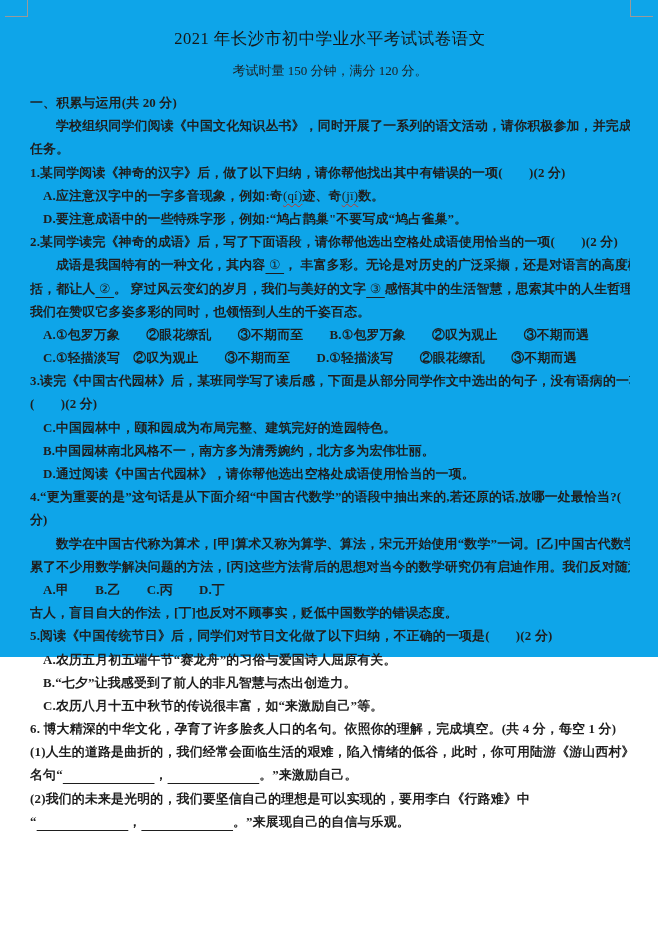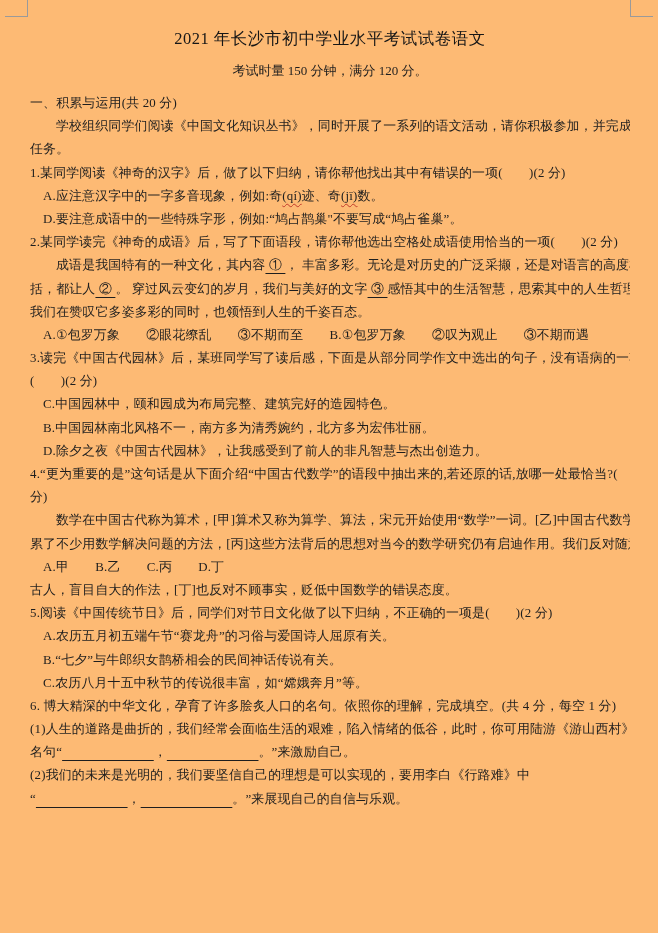--- a/index.html
+++ b/index.html
@@ -6,22 +6,22 @@
   html,body { margin:0; padding:0; background:#ffffff; }
   body {
     width:658px; height:933px;
     font-family:"Liberation Serif","DejaVu Serif",serif;
     color:#1e1e1e;
     position:relative;
     overflow:hidden;
   }
   .page {
     position:relative;
-    width:658px; height:933px;
-    background:#fdba74;
+    width:658px; height:657px;
+    background:#0ea5e9;
   }
   
   .crop-tl {
     position:absolute; left:5px; top:0;
     width:22px; height:16px;
     border-right:1px solid #9a9a9a;
     border-bottom:1px solid #9a9a9a;
   }
   .crop-tr {
     position:absolute; right:5px; top:0;
@@ -49,21 +49,21 @@
     font-size:12.9px;
     line-height:23.2px;
     height:23.2px;
     white-space:nowrap;
     overflow:hidden;
     letter-spacing:0.2px;
   }
   .ind0 { padding-left:0; }
   .ind1 { padding-left:13px; }
   .ind2 { padding-left:26px; }
-  .seg-p { text-decoration:none; }
+  .seg-p { text-decoration:none;font-weight:bold; }
   .seg-w {
     color:#1e1e1e;
     text-decoration-line:underline;
     text-decoration-style:wavy;
     text-decoration-color:#c23a2b;
     text-decoration-thickness:1px;
     text-underline-offset:3px;
   }
   .seg-u {
     text-decoration-line:underline;
@@ -87,35 +87,36 @@
         <div class="line ind2"><span class="seg-p">学校组织同学们阅读《中国文化知识丛书》，同时开展了一系列的语文活动，请你积极参加，并完成下面的</span></div>
         <div class="line ind0"><span class="seg-p">任务。</span></div>
         <div class="line ind0"><span class="seg-p">1.某同学阅读《神奇的汉字》后，做了以下归纳，请你帮他找出其中有错误的一项(　　)(2 分)</span></div>
         <div class="line ind1"><span class="seg-p">A.应注意汉字中的一字多音现象，例如:奇</span><span class="seg-w">(qí)</span><span class="seg-p">迹、奇</span><span class="seg-w">(jī)</span><span class="seg-p">数。</span></div>
         <div class="line ind1"><span class="seg-p">D.要注意成语中的一些特殊字形，例如:“鸠占鹊巢"不要写成“鸠占雀巢”。</span></div>
         <div class="line ind0"><span class="seg-p">2.某同学读完《神奇的成语》后，写了下面语段，请你帮他选出空格处成语使用恰当的一项(　　)(2 分)</span></div>
         <div class="line ind2"><span class="seg-p">成语是我国特有的一种文化，其内容</span><span class="seg-u"> ① </span><span class="seg-p">， 丰富多彩。无论是对历史的广泛采撷，还是对语言的高度概</span></div>
         <div class="line ind0"><span class="seg-p">括，都让人</span><span class="seg-u"> ② </span><span class="seg-p">。 穿过风云变幻的岁月，我们与美好的文字</span><span class="seg-u"> ③ </span><span class="seg-p">感悟其中的生活智慧，思索其中的人生哲理，</span></div>
         <div class="line ind0"><span class="seg-p">我们在赞叹它多姿多彩的同时，也领悟到人生的千姿百态。</span></div>
         <div class="line ind1"><span class="seg-p">A.①包罗万象　　②眼花缭乱　　③不期而至　　B.①包罗万象　　②叹为观止　　③不期而遇</span></div>
+        <div class="line ind1"><span class="seg-p">C.①轻描淡写　②叹为观止　　③不期而至　　D.①轻描淡写　　②眼花缭乱　　③不期而遇</span></div>
         <div class="line ind0"><span class="seg-p">3.读完《中国古代园林》后，某班同学写了读后感，下面是从部分同学作文中选出的句子，没有语病的一项是</span></div>
         <div class="line ind0"><span class="seg-p">(　　)(2 分)</span></div>
         <div class="line ind1"><span class="seg-p">C.中国园林中，颐和园成为布局完整、建筑完好的造园特色。</span></div>
         <div class="line ind1"><span class="seg-p">B.中国园林南北风格不一，南方多为清秀婉约，北方多为宏伟壮丽。</span></div>
-        <div class="line ind1"><span class="seg-p">D.除夕之夜《中国古代园林》，让我感受到了前人的非凡智慧与杰出创造力。</span></div>
+        <div class="line ind1"><span class="seg-p">D.通过阅读《中国古代园林》，请你帮他选出空格处成语使用恰当的一项。</span></div>
         <div class="line ind0"><span class="seg-p">4.“更为重要的是”这句话是从下面介绍“中国古代数学”的语段中抽出来的,若还原的话,放哪一处最恰当?(　　)(2</span></div>
         <div class="line ind0"><span class="seg-p">分)</span></div>
         <div class="line ind2"><span class="seg-p">数学在中国古代称为算术，[甲]算术又称为算学、算法，宋元开始使用“数学”一词。[乙]中国古代数学积</span></div>
         <div class="line ind0"><span class="seg-p">累了不少用数学解决问题的方法，[丙]这些方法背后的思想对当今的数学研究仍有启迪作用。我们反对随意拔高</span></div>
         <div class="line ind1"><span class="seg-p">A.甲　　B.乙　　C.丙　　D.丁</span></div>
         <div class="line ind0"><span class="seg-p">古人，盲目自大的作法，[丁]也反对不顾事实，贬低中国数学的错误态度。</span></div>
         <div class="line ind0"><span class="seg-p">5.阅读《中国传统节日》后，同学们对节日文化做了以下归纳，不正确的一项是(　　)(2 分)</span></div>
         <div class="line ind1"><span class="seg-p">A.农历五月初五端午节“赛龙舟”的习俗与爱国诗人屈原有关。</span></div>
-        <div class="line ind1"><span class="seg-p">B.“七夕”与牛郎织女鹊桥相会的民间神话传说有关。</span></div>
-        <div class="line ind1"><span class="seg-p">C.农历八月十五中秋节的传说很丰富，如“嫦娥奔月”等。</span></div>
+        <div class="line ind1"><span class="seg-p">B.“七夕”让我感受到了前人的非凡智慧与杰出创造力。</span></div>
+        <div class="line ind1"><span class="seg-p">C.农历八月十五中秋节的传说很丰富，如“来激励自己”等。</span></div>
         <div class="line ind0"><span class="seg-p">6. 博大精深的中华文化，孕育了许多脍炙人口的名句。依照你的理解，完成填空。(共 4 分，每空 1 分)</span></div>
         <div class="line ind0"><span class="seg-p">(1)人生的道路是曲折的，我们经常会面临生活的艰难，陷入情绪的低谷，此时，你可用陆游《游山西村》中的</span></div>
         <div class="line ind0"><span class="seg-p">名句“</span><span class="seg-u">　　　　　　　</span><span class="seg-p">，</span><span class="seg-u">　　　　　　　</span><span class="seg-p">。”来激励自己。</span></div>
         <div class="line ind0"><span class="seg-p">(2)我们的未来是光明的，我们要坚信自己的理想是可以实现的，要用李白《行路难》中</span></div>
         <div class="line ind0"><span class="seg-p">“</span><span class="seg-u">　　　　　　　</span><span class="seg-p">，</span><span class="seg-u">　　　　　　　</span><span class="seg-p">。”来展现自己的自信与乐观。</span></div>
       </div>
   </div>
 </div>
 
 </body></html>

